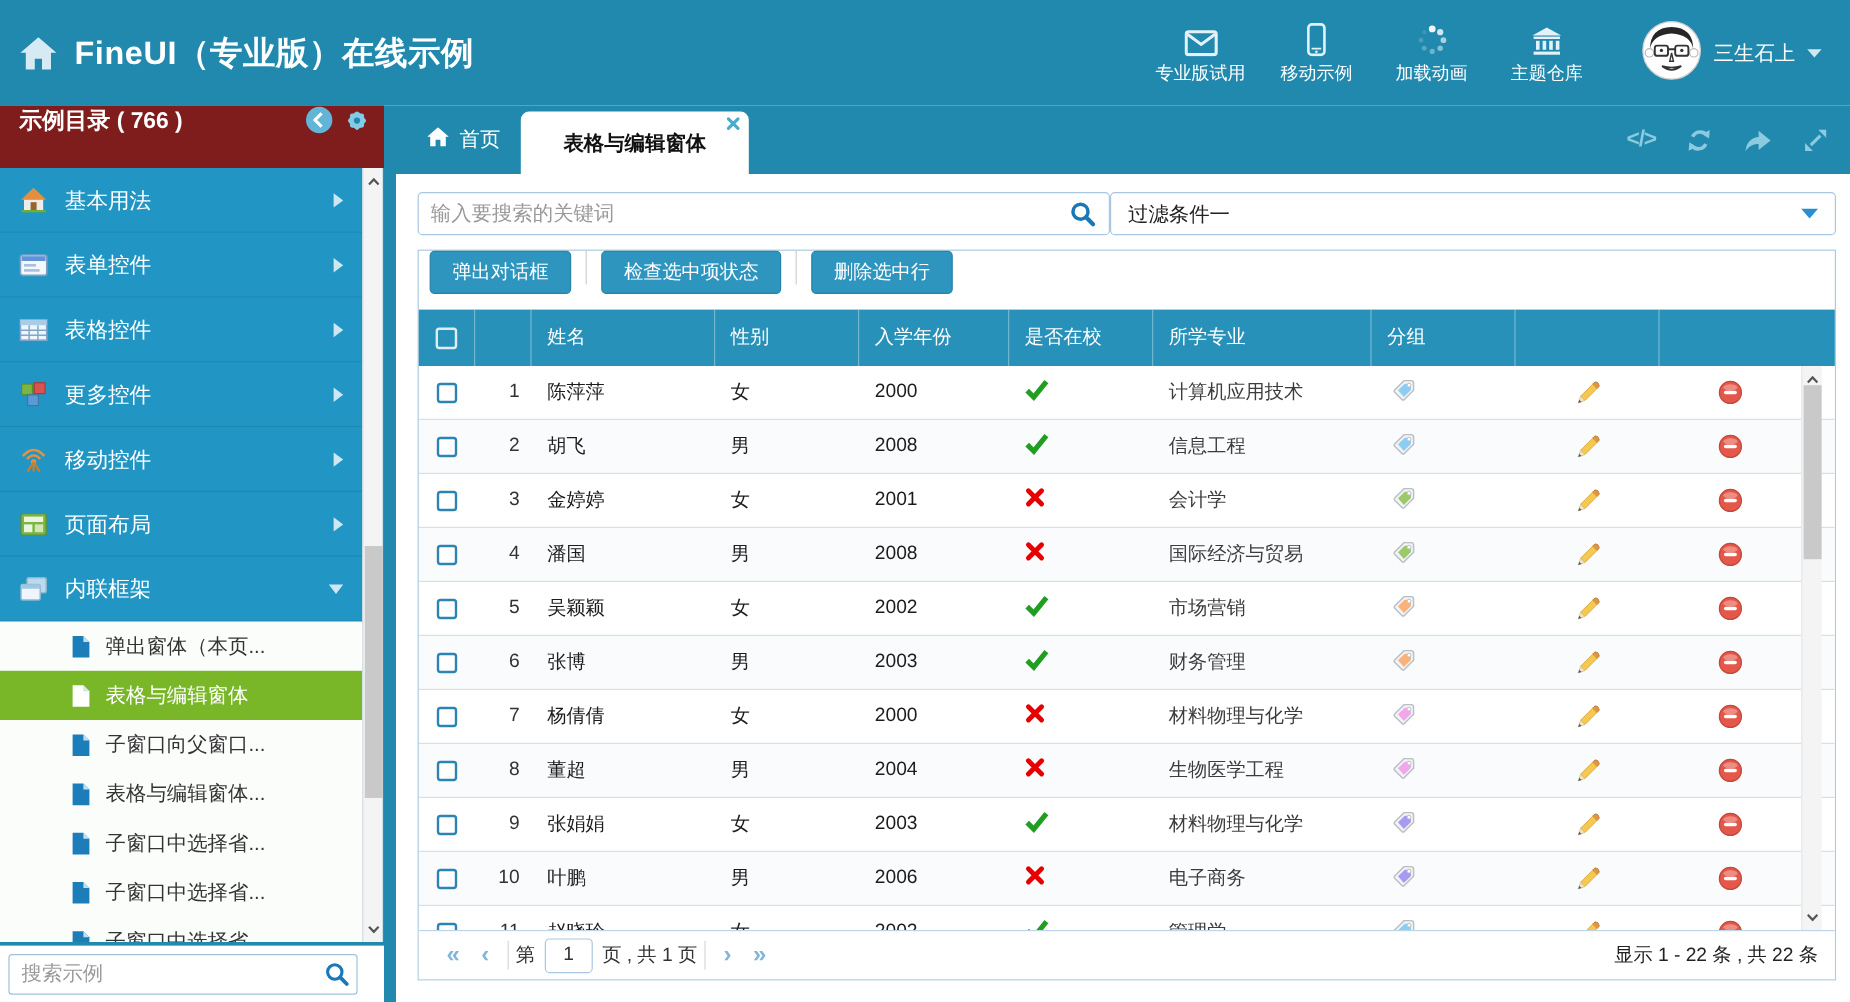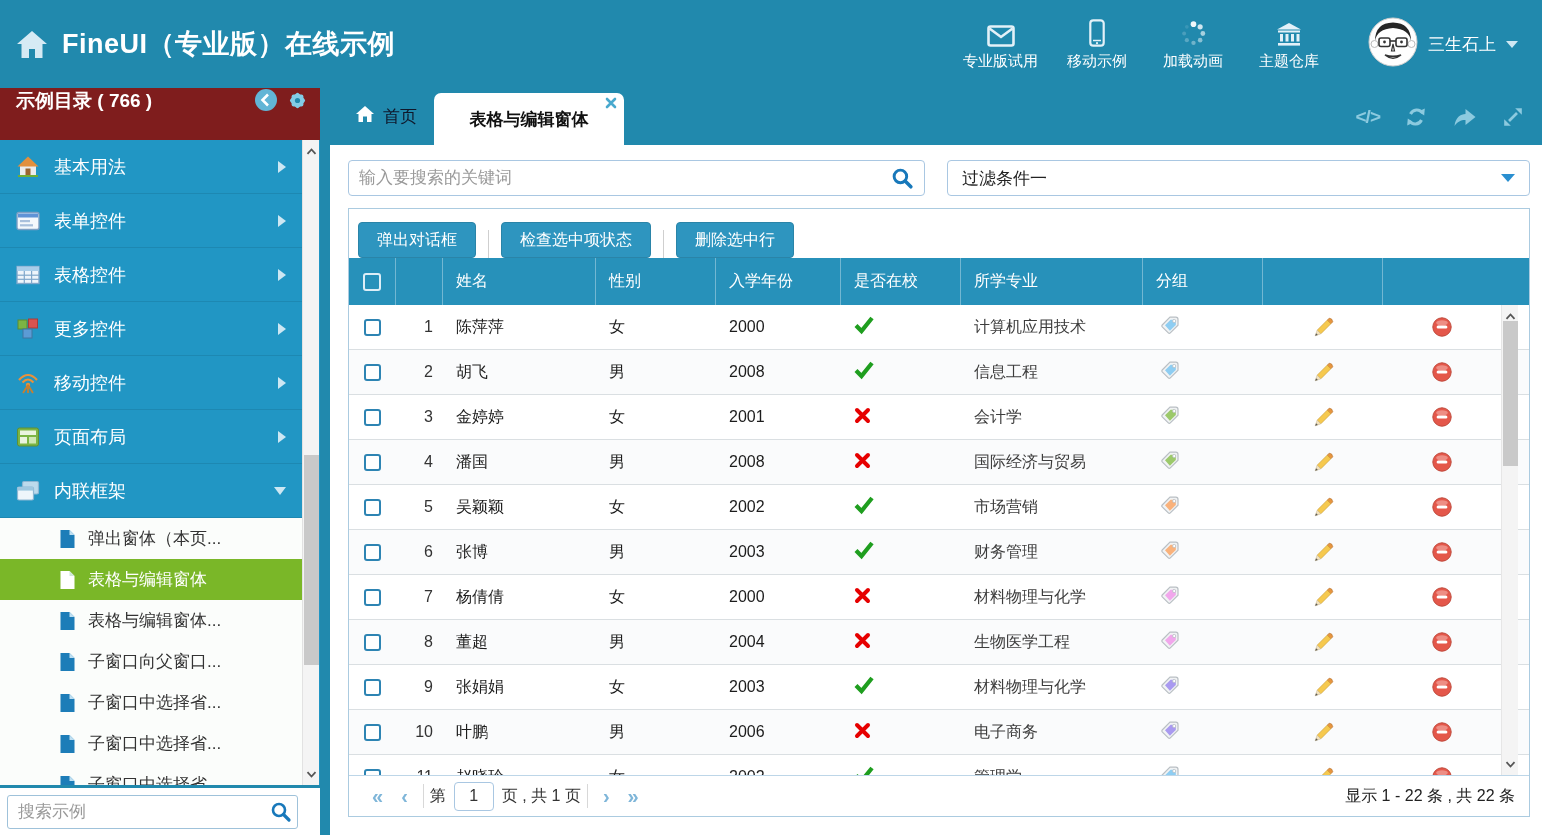--- a/index.html
+++ b/index.html
@@ -42,37 +42,37 @@
 .sb-search{position:absolute;left:0;top:697px;width:320px;height:50px;background:#fff;border-top:3px solid #2189ad;display:flex;align-items:center;padding:0 22px 0 7px;position:absolute}
 .sb-search input{flex:1;height:34px;border:1px solid #9fc2da;border-radius:3px;padding:0 36px 0 10px;font-size:17px;color:#333;outline:none}
 .sb-search .mag{position:absolute;right:28px;display:flex;cursor:pointer}
 input::placeholder{color:#9a9a9a}
 
 .vstrip{position:absolute;left:320px;top:88px;width:10px;height:747px;background:#2189ad}
 
 
 .main{position:absolute;left:330px;top:88px;width:1212px;height:747px}
 .tabbar{position:relative;height:57px;background:#2189ad}
-.tab-home{position:absolute;left:14px;top:0;height:57px;display:flex;align-items:center;gap:9px;color:#0f172a;font-size:17px;padding:0 12px;cursor:pointer}
+.tab-home{position:absolute;left:14px;top:0;height:57px;display:flex;align-items:center;gap:9px;color:#ffffff;font-size:17px;padding:0 12px;cursor:pointer}
 .tab-active{position:absolute;left:104px;top:5px;width:190px;height:52px;background:#fff;border-radius:7px 7px 0 0;display:flex;align-items:center;justify-content:center;font-size:17px;font-weight:bold;color:#111;cursor:pointer}
 .tab-close{position:absolute;top:4px;right:7px;display:flex;cursor:pointer}
 .tab-tools{position:absolute;right:18px;top:0;height:57px;display:flex;align-items:center;gap:24px}
 .tool{color:#8ccadf;cursor:pointer;display:flex;align-items:center}
 .tool-code{font-weight:bold;font-size:19px;letter-spacing:-1px}
 
 .content{position:absolute;top:57px;left:0;right:0;bottom:0;background:#fff;padding:15px 12px 0 18px}
-.filter-row{display:flex;gap:22px}
+.filter-row{display:flex;gap:0}
 .searchbox{width:577px;height:36px;border:1px solid #a9c7e2;border-radius:4px;display:flex;align-items:center;padding:0 10px;background:#fff}
 .searchbox input{flex:1;border:none;outline:none;font-size:17px;color:#333;height:100%;background:transparent}
 .searchbox .mag{display:flex;cursor:pointer}
 .dropdown{flex:1;height:36px;border:1px solid #a9c7e2;border-radius:4px;display:flex;align-items:center;padding:0 14px;font-size:17px;color:#222;cursor:pointer;background:#fff}
 .dd-caret{margin-left:auto;width:0;height:0;border-left:7px solid transparent;border-right:7px solid transparent;border-top:8px solid #2a8fd0}
 
 .grid-panel{margin-top:12px;width:1182px;height:609px;border:1px solid #abcbe0;position:relative;background:#fff}
-.btn-row{height:49px;display:flex;align-items:flex-end;padding-left:9px}
+.btn-row{height:49px;display:flex;align-items:flex-start;padding-left:9px}
 .btn{height:36px;padding:0 18px;background:#2e95bf;border:1px solid #2a84a8;border-radius:4px;color:#fff;font-size:16px;display:flex;align-items:center;cursor:pointer;font-family:inherit}
 .vdiv{width:1px;height:28px;background:#cfcfcf;margin:0 12px}
 
 .thead{height:47px;background:#2791ba;display:flex;color:#fff;font-size:16px}
 .th{display:flex;align-items:center;padding-left:13px;border-right:1px solid rgba(255,255,255,.35)}
 .th.w0{justify-content:center;padding:0}
 .hcb{width:18px;height:18px;border:2px solid #ddeef7;border-radius:3px;cursor:pointer}
 .w0{width:47px}.w1{width:47px}.w2{width:153px}.w3{width:120px}.w4{width:125px}.w5{width:120px}.w6{width:182px}.w7{width:120px}.w8{width:120px}.w9{width:118px}
 
 .tbody{height:470px;overflow:hidden}
@@ -308,30 +308,30 @@
         </span>
         <span>表格与编辑窗体</span>
       </div>
       <div class="sb-sub-item">
         <span class="f-ico">
           <svg width="17" height="20" viewBox="0 0 17 20">
             <path d="M1.5 1 H10.5 L15.5 6 V19 H1.5 Z" fill="#1d7db8"></path>
             <path d="M10.5 1 L15.5 6 H10.5 Z" fill="#bfe0f2"></path>
           </svg>
         </span>
-        <span>表格与编辑窗体...</span>
+        <span>子窗口向父窗口...</span>
       </div>
       <div class="sb-sub-item">
         <span class="f-ico">
           <svg width="17" height="20" viewBox="0 0 17 20">
             <path d="M1.5 1 H10.5 L15.5 6 V19 H1.5 Z" fill="#1d7db8"></path>
             <path d="M10.5 1 L15.5 6 H10.5 Z" fill="#bfe0f2"></path>
           </svg>
         </span>
-        <span>子窗口向父窗口...</span>
+        <span>表格与编辑窗体...</span>
       </div>
       <div class="sb-sub-item">
         <span class="f-ico">
           <svg width="17" height="20" viewBox="0 0 17 20">
             <path d="M1.5 1 H10.5 L15.5 6 V19 H1.5 Z" fill="#1d7db8"></path>
             <path d="M10.5 1 L15.5 6 H10.5 Z" fill="#bfe0f2"></path>
           </svg>
         </span>
         <span>子窗口中选择省...</span>
       </div>

